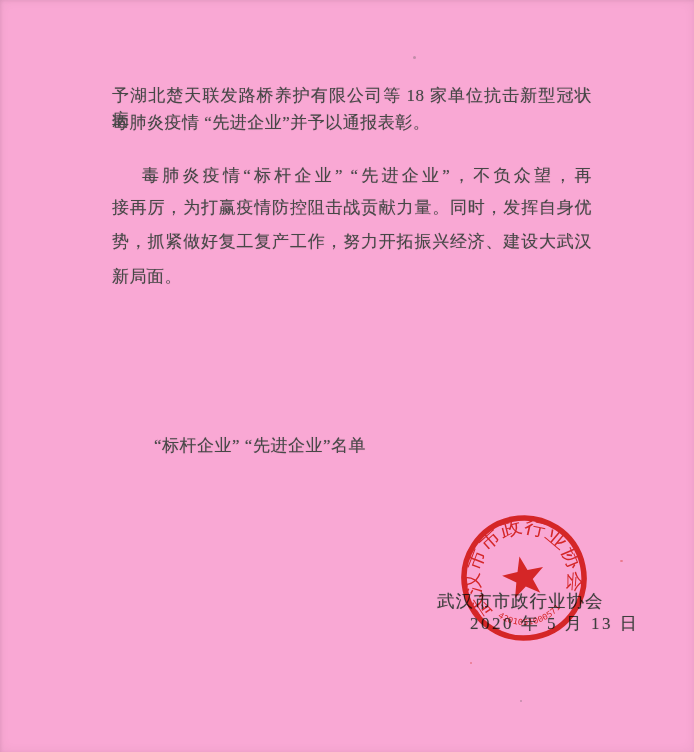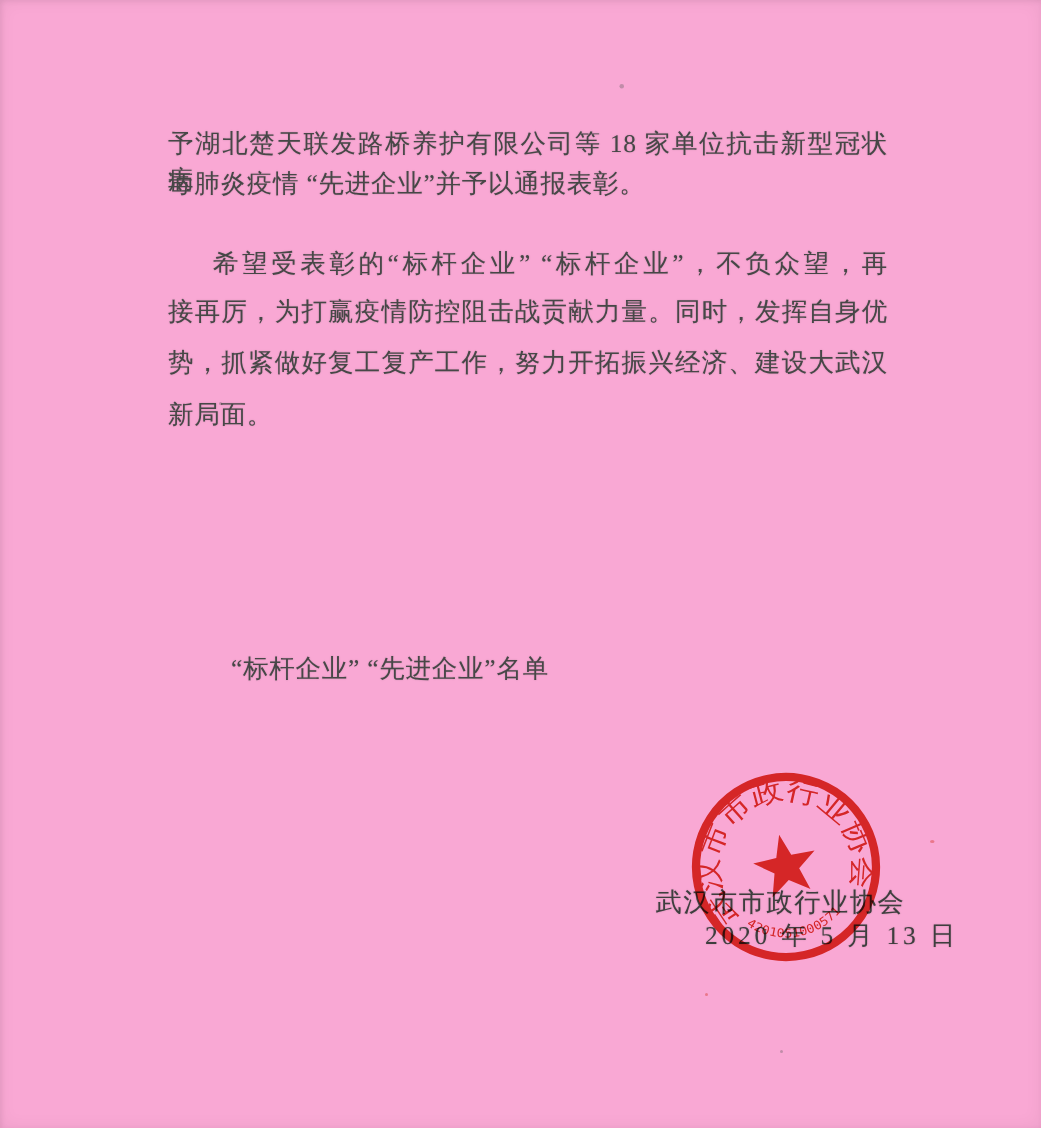--- a/index.html
+++ b/index.html
@@ -50,21 +50,21 @@
   .speck-red{background:rgba(215,60,50,.45);}
 </style>
 </head>
 <body>
 
 <div class="page">
 
   <div class="doc-line justify" style="top:84px;">予湖北楚天联发路桥养护有限公司等 18 家单位抗击新型冠状病</div>
   <div class="doc-line" style="top:111px;">毒肺炎疫情 “先进企业”并予以通报表彰。</div>
 
-  <div class="doc-line justify indent1" style="top:164px;">希望受表彰的“标杆企业” “标杆企业”，不负众望，再</div>
+  <div class="doc-line justify indent1" style="top:164px;">毒肺炎疫情“标杆企业” “先进企业”，不负众望，再</div>
   <div class="doc-line justify" style="top:196px;">接再厉，为打赢疫情防控阻击战贡献力量。同时，发挥自身优</div>
   <div class="doc-line justify" style="top:230px;">势，抓紧做好复工复产工作，努力开拓振兴经济、建设大武汉</div>
   <div class="doc-line" style="top:265px;">新局面。</div>
 
   <div class="doc-line att-cont" style="top:434px;">“标杆企业” “先进企业”名单</div>
 
   <div class="sig-line sig-org">武汉市市政行业协会</div>
   <div class="sig-line sig-date">2020 年 5 月 13 日</div>
 
   <svg class="seal" viewBox="0 0 160 160">

